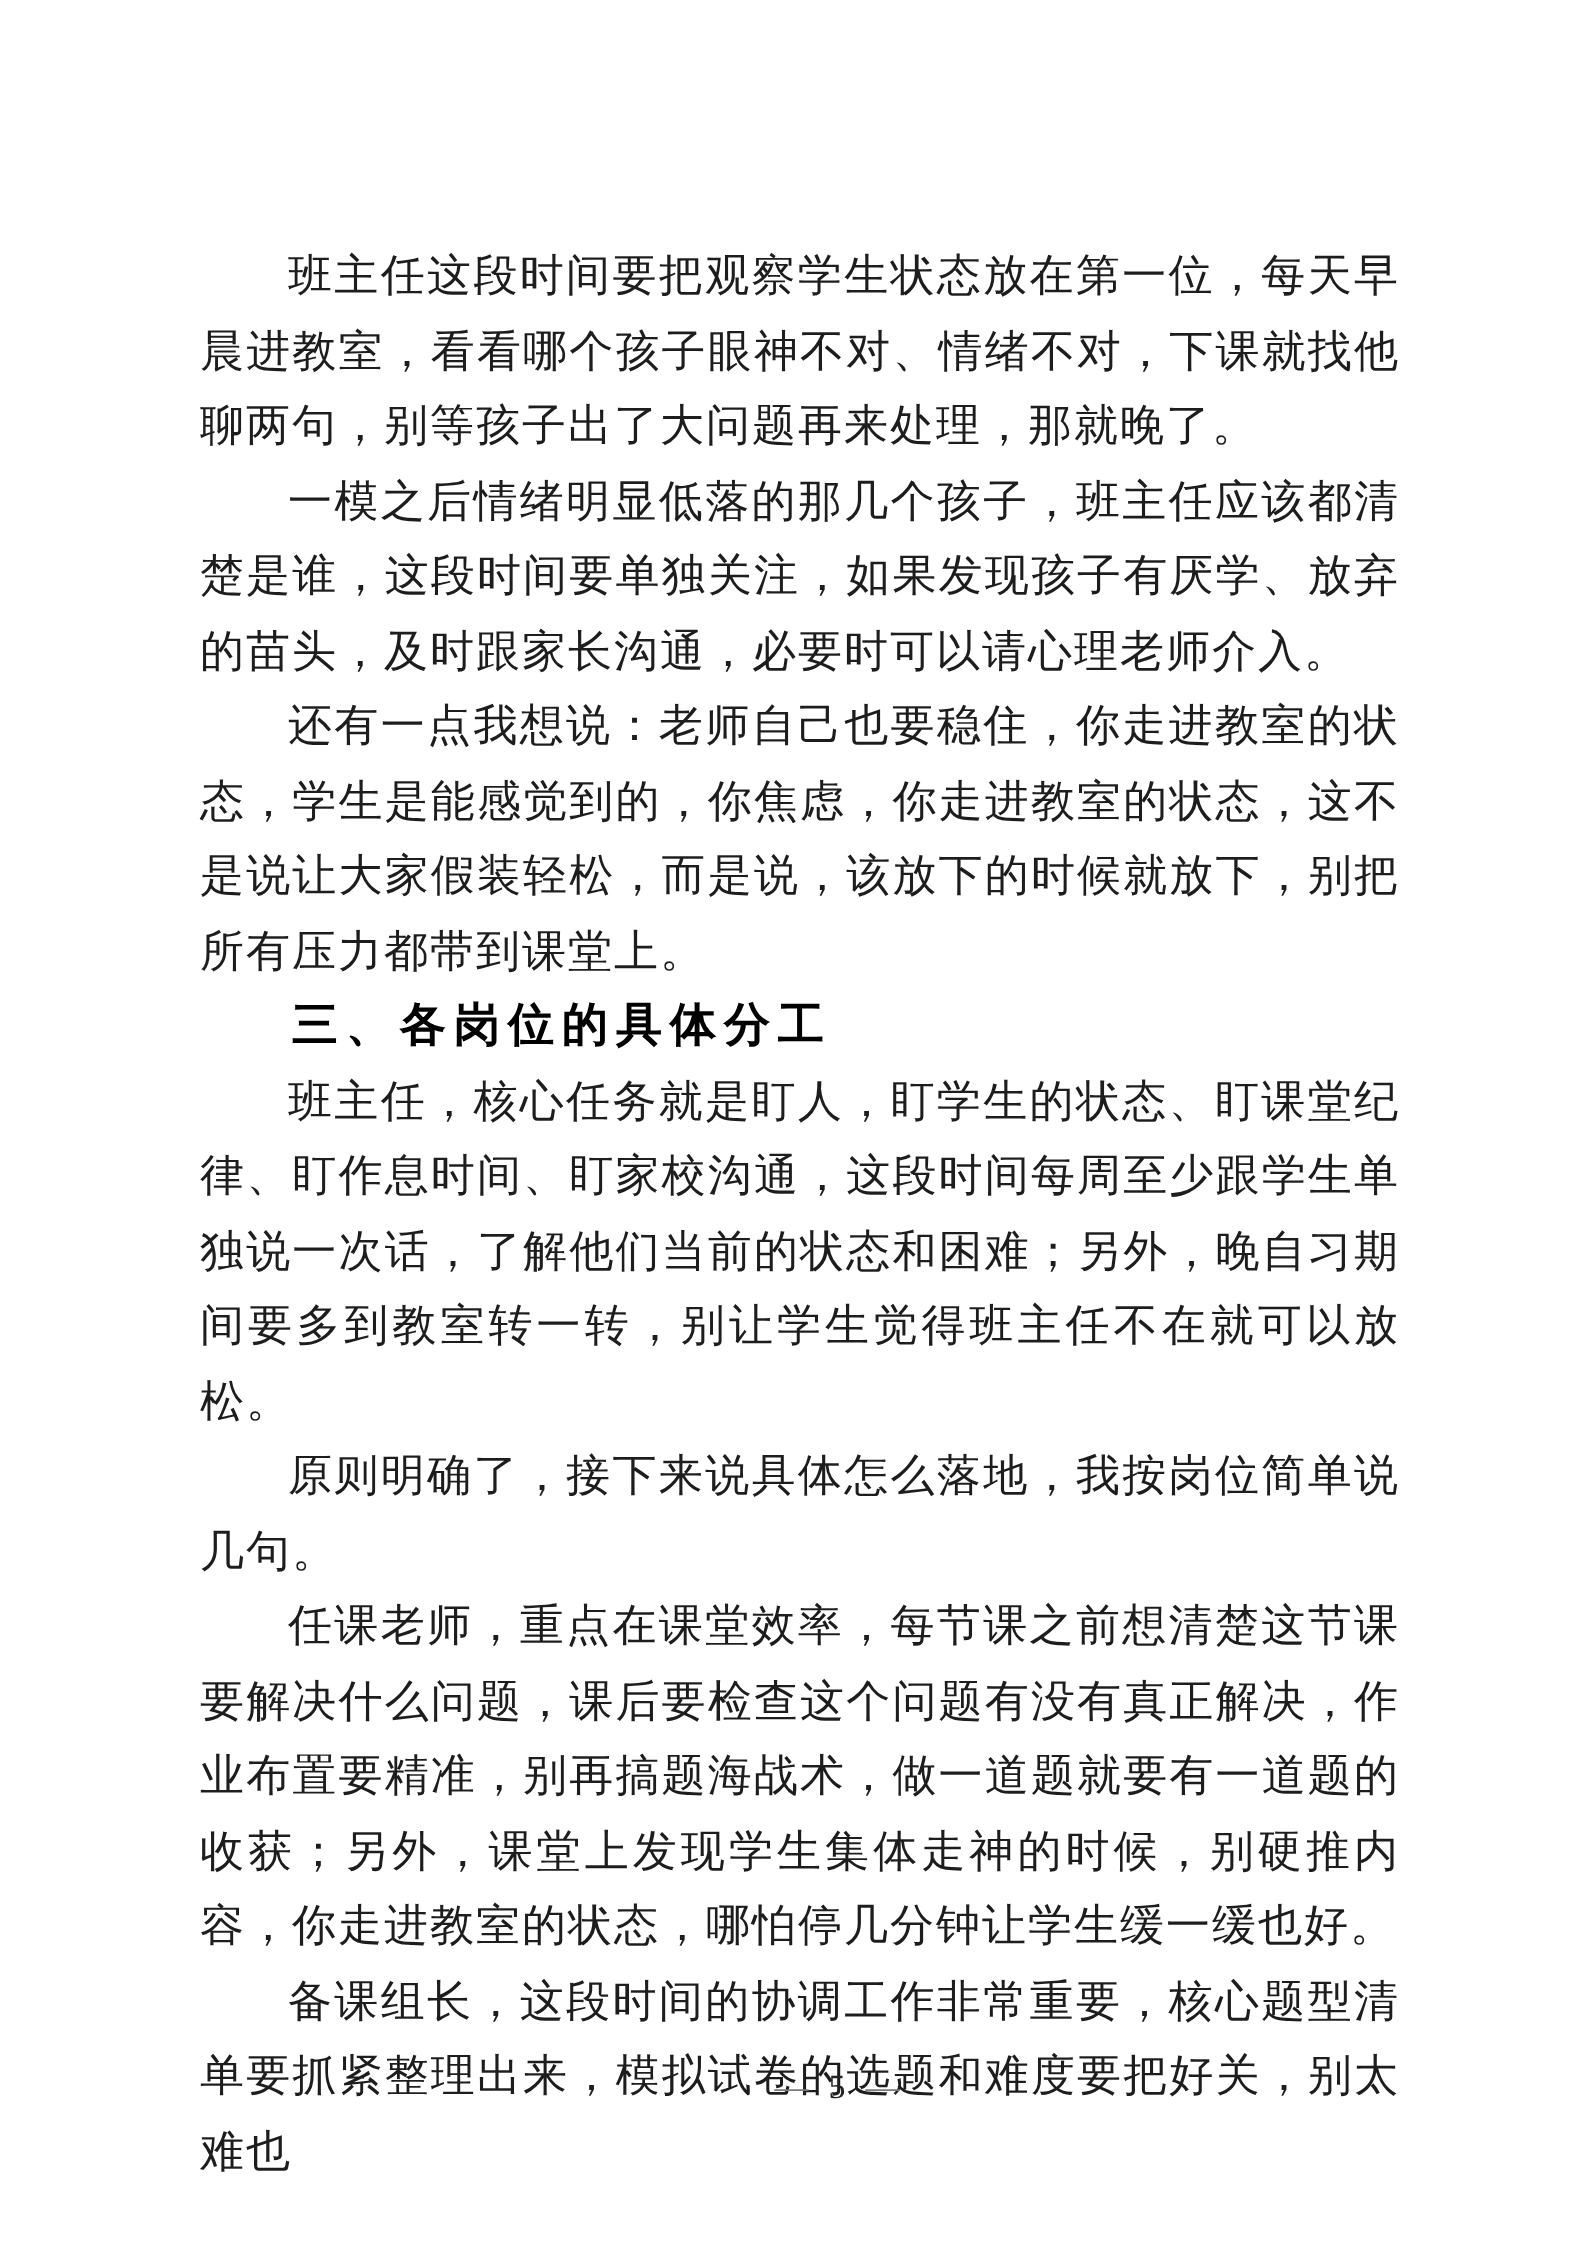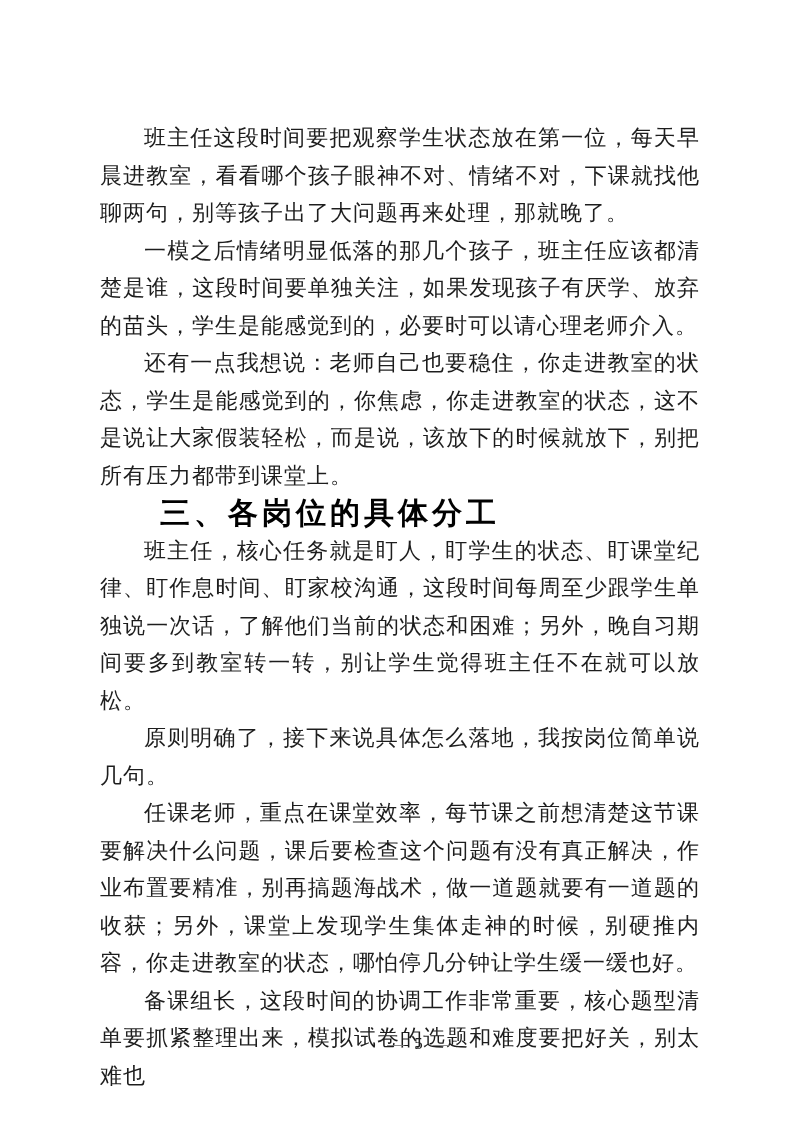--- a/index.html
+++ b/index.html
@@ -28,21 +28,21 @@
     line-height: 37.5px;
     color: #1d1d1d;
     text-align: justify;
     text-justify: inter-character;
     text-indent: 2em;
     letter-spacing: 1px;
     font-family: "Liberation Serif", "DejaVu Serif", serif;
   }
   .heading {
     margin: 0;
-    font-size: 30px;
+    font-size: 23px;
     line-height: 37.5px;
     font-weight: bold;
     color: #000000;
     text-indent: 2em;
     letter-spacing: 4px;
     font-family: Liberation Sans, sans-serif;
   }
   .footer {
     position: absolute;
     left: 0;
@@ -62,21 +62,21 @@
     color: #222222;
     padding: 0 10px;
   }
 </style>
 </head>
 <body>
 
 <div class="page">
   <div class="doc-body">
     <p class="para">班主任这段时间要把观察学生状态放在第一位，每天早晨进教室，看看哪个孩子眼神不对、情绪不对，下课就找他聊两句，别等孩子出了大问题再来处理，那就晚了。</p>
-    <p class="para">一模之后情绪明显低落的那几个孩子，班主任应该都清楚是谁，这段时间要单独关注，如果发现孩子有厌学、放弃的苗头，学生是能感觉到的，必要时可以请心理老师介入。</p>
+    <p class="para">一模之后情绪明显低落的那几个孩子，班主任应该都清楚是谁，这段时间要单独关注，如果发现孩子有厌学、放弃的苗头，及时跟家长沟通，必要时可以请心理老师介入。</p>
     <p class="para">还有一点我想说：老师自己也要稳住，你走进教室的状态，学生是能感觉到的，你焦虑，你走进教室的状态，这不是说让大家假装轻松，而是说，该放下的时候就放下，别把所有压力都带到课堂上。</p>
     <h2 class="heading">三、各岗位的具体分工</h2>
     <p class="para">班主任，核心任务就是盯人，盯学生的状态、盯课堂纪律、盯作息时间、盯家校沟通，这段时间每周至少跟学生单独说一次话，了解他们当前的状态和困难；另外，晚自习期间要多到教室转一转，别让学生觉得班主任不在就可以放松。</p>
     <p class="para">原则明确了，接下来说具体怎么落地，我按岗位简单说几句。</p>
     <p class="para">任课老师，重点在课堂效率，每节课之前想清楚这节课要解决什么问题，课后要检查这个问题有没有真正解决，作业布置要精准，别再搞题海战术，做一道题就要有一道题的收获；另外，课堂上发现学生集体走神的时候，别硬推内容，你走进教室的状态，哪怕停几分钟让学生缓一缓也好。</p>
     <p class="para">备课组长，这段时间的协调工作非常重要，核心题型清单要抓紧整理出来，模拟试卷的选题和难度要把好关，别太难也</p>
   </div>
 
   <div class="footer">
     <span class="dash">—</span><span class="num">5</span><span class="dash">—</span>

